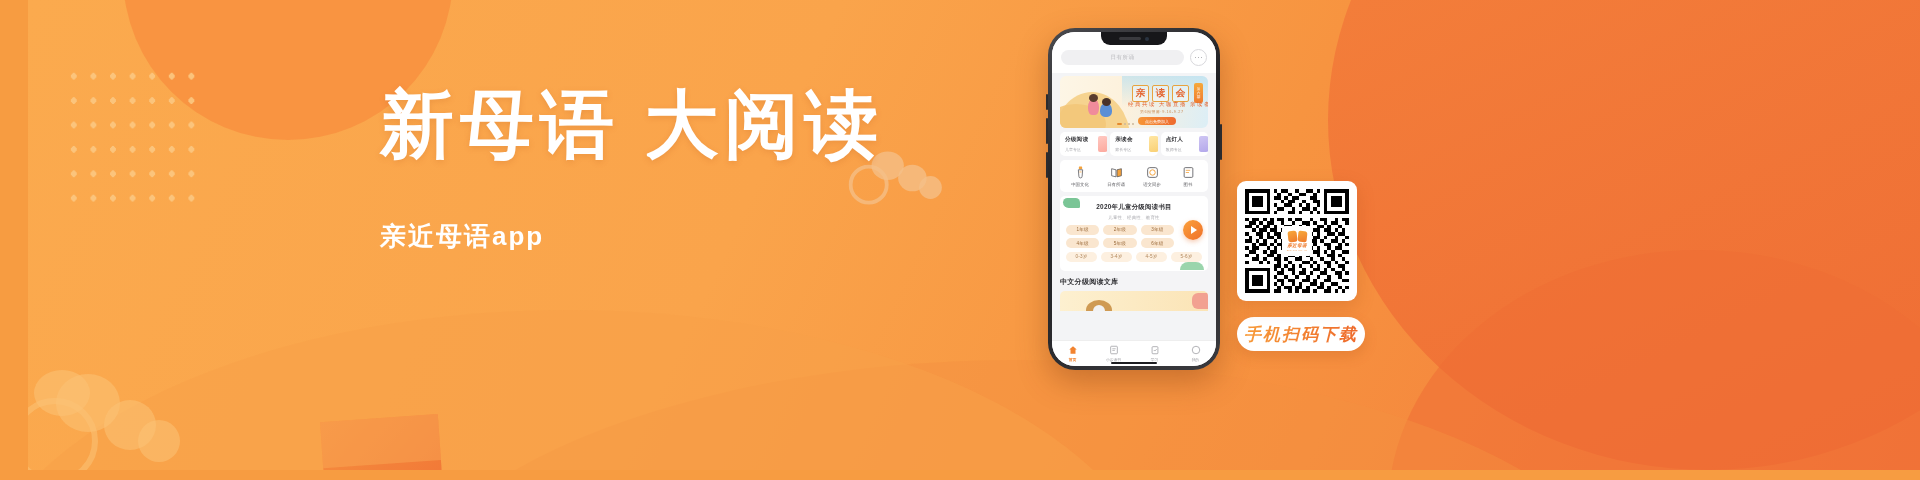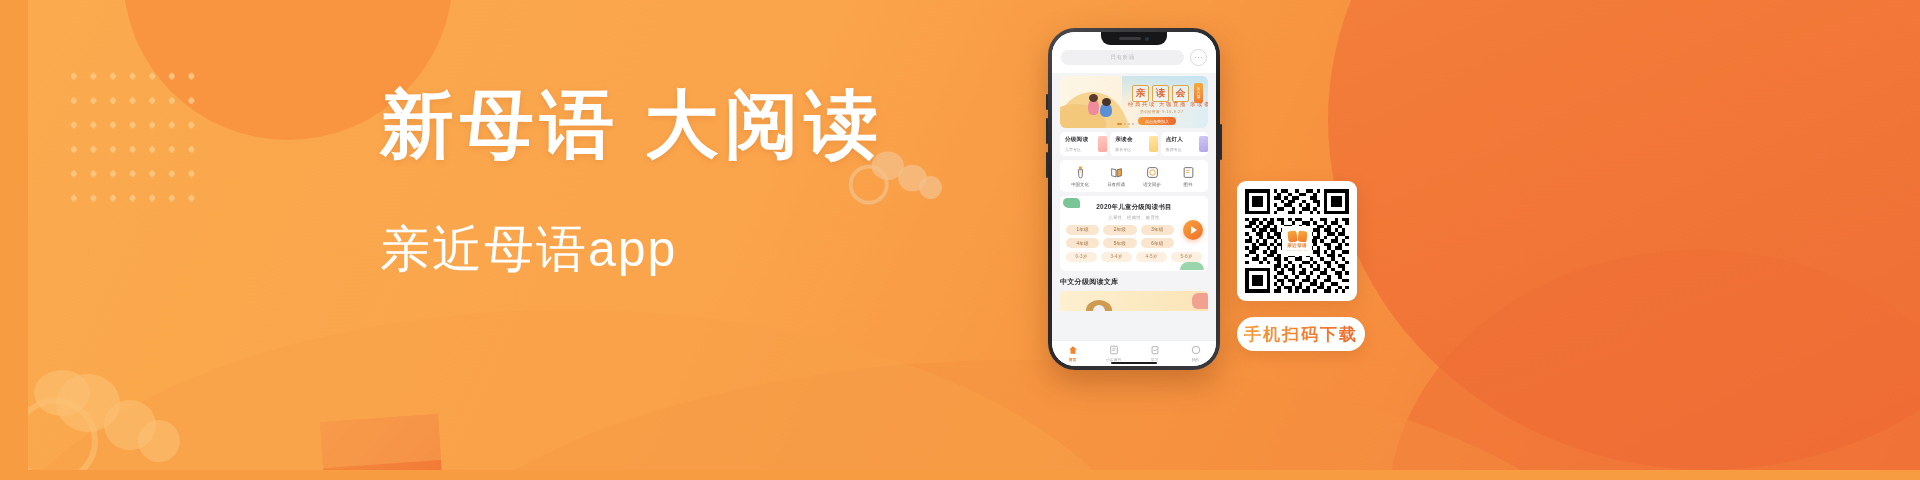--- a/index.html
+++ b/index.html
@@ -65,21 +65,21 @@
 
   
   .copy{position:absolute;left:352px;top:88px;width:700px;z-index:6;}
   .headline{
     font-family:"Liberation Serif","DejaVu Serif",serif;
     font-weight:700;color:#ffffff;font-size:74px;line-height:1;
     letter-spacing:6px;white-space:nowrap;
     text-shadow:0 2px 6px rgba(180,80,20,.18);
   }
   .sub-app{
-    margin-top:60px;color:#ffffff;font-size:50px;font-weight:400;
+    margin-top:60px;color:#ffffff;font-size:26px;font-weight:700;
     letter-spacing:2px;line-height:1.1;white-space:nowrap;
   }
   .desc{
     margin-top:26px;color:#fffaf4;font-size:25px;font-weight:300;
     letter-spacing:1.5px;white-space:nowrap;opacity:.97;
   }
 
   
   .phone{
     position:absolute;left:1020px;top:28px;width:172px;height:342px;z-index:8;
@@ -202,21 +202,21 @@
     position:absolute;left:0;bottom:0;width:100%;height:26px;background:#fff;
     display:flex;align-items:center;border-top:1px solid #eee;box-sizing:border-box;
   }
   .tab{flex:1;display:flex;flex-direction:column;align-items:center;gap:1.5px;}
   .tab .ti{width:10px;height:10px;display:flex;align-items:center;justify-content:center;}
   .tab .tl{font-size:3.8px;color:#9b9ba0;white-space:nowrap;}
   .tab.active .tl{color:#f2832f;font-weight:700;}
   .homebar{position:absolute;left:50%;bottom:2.5px;transform:translateX(-50%);width:46px;height:2px;border-radius:2px;background:#1d1d20;}
 
   
-  .qrwrap{position:absolute;left:1209px;top:181px;z-index:9;text-align:center;}
+  .qrwrap{position:absolute;left:1209px;top:181px;z-index:9;text-align:center;font-style:italic;}
   .qrbox{
     width:120px;height:120px;background:#fff;border-radius:9px;padding:8px;box-sizing:border-box;
     box-shadow:0 6px 18px rgba(160,70,18,.22);position:relative;
   }
   .qr{width:104px;height:104px;display:block;}
   .qrlogo{
     position:absolute;left:50%;top:50%;transform:translate(-50%,-50%);
     width:30px;height:30px;background:#fff;border-radius:3px;
     display:flex;flex-direction:column;align-items:center;justify-content:center;gap:1px;
   }

